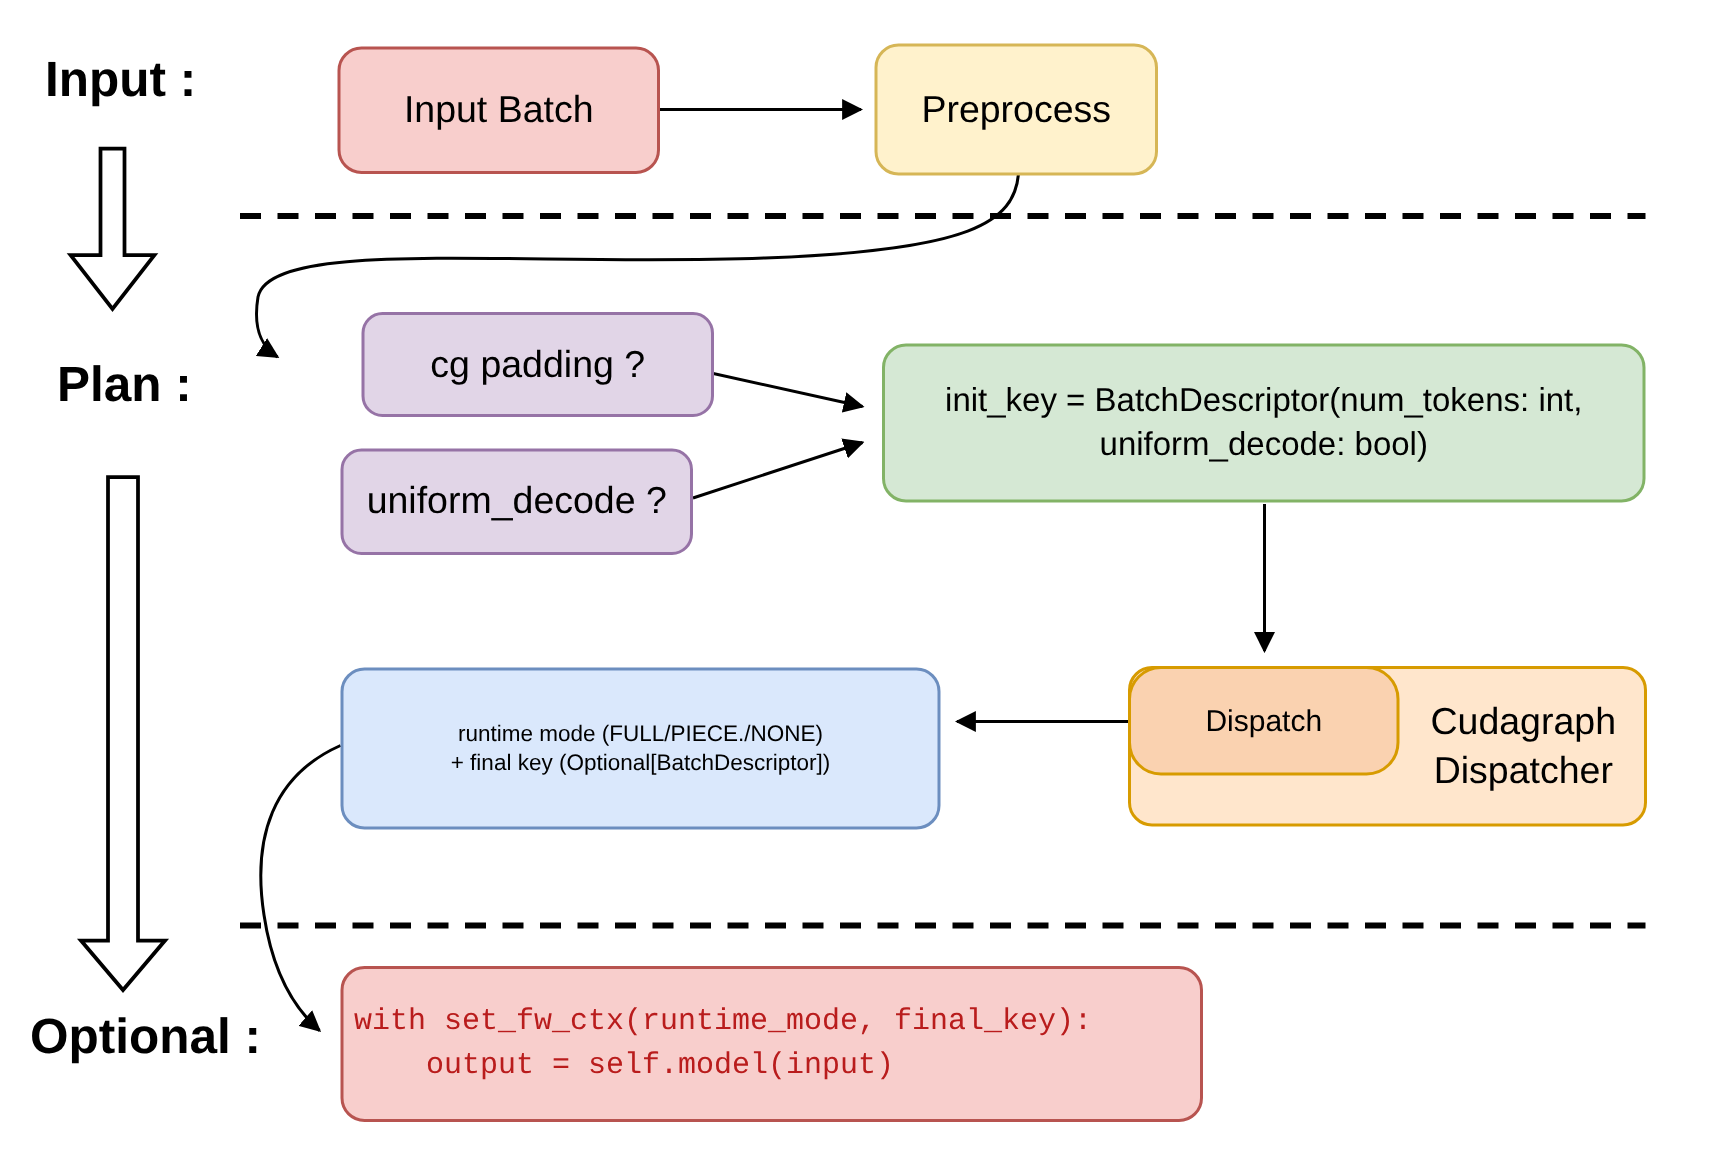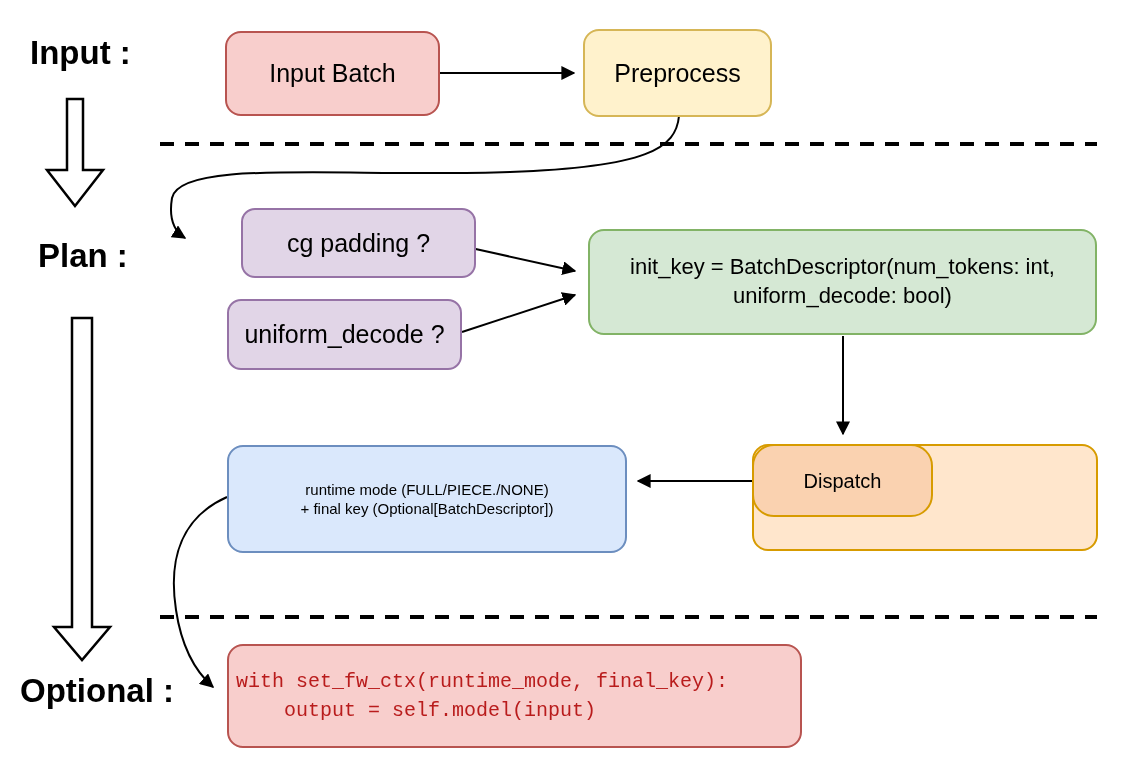--- a/index.html
+++ b/index.html
@@ -98,20 +98,24 @@
 
   <div class="node green fs22" style="left:588px;top:229px;width:509px;height:106px;">
     <div>init_key = BatchDescriptor(num_tokens: int,</div>
     <div>uniform_decode: bool)</div>
   </div>
 
   <div class="node orange" style="left:752px;top:444px;width:346px;height:107px;"></div>
   <div class="node orange-inner fs20" style="left:752px;top:444px;width:181px;height:73px;">
     <span>Dispatch</span>
   </div>
+  <div class="label-block fs25" style="left:933px;top:444px;width:165px;height:107px;line-height:1.3;">
+    <div>Cudagraph</div>
+    <div>Dispatcher</div>
+  </div>
 
   <div class="node blue fs21" style="left:227px;top:445px;width:400px;height:108px;">
     <div>runtime mode (FULL/PIECE./NONE)</div>
     <div>+ final key (Optional[BatchDescriptor])</div>
   </div>
 
   <div class="node red code-box" style="left:227px;top:644px;width:575px;height:104px;">
     <div class="code-line">with set_fw_ctx(runtime_mode, final_key):</div>
     <div class="code-line">    output = self.model(input)</div>
   </div>

